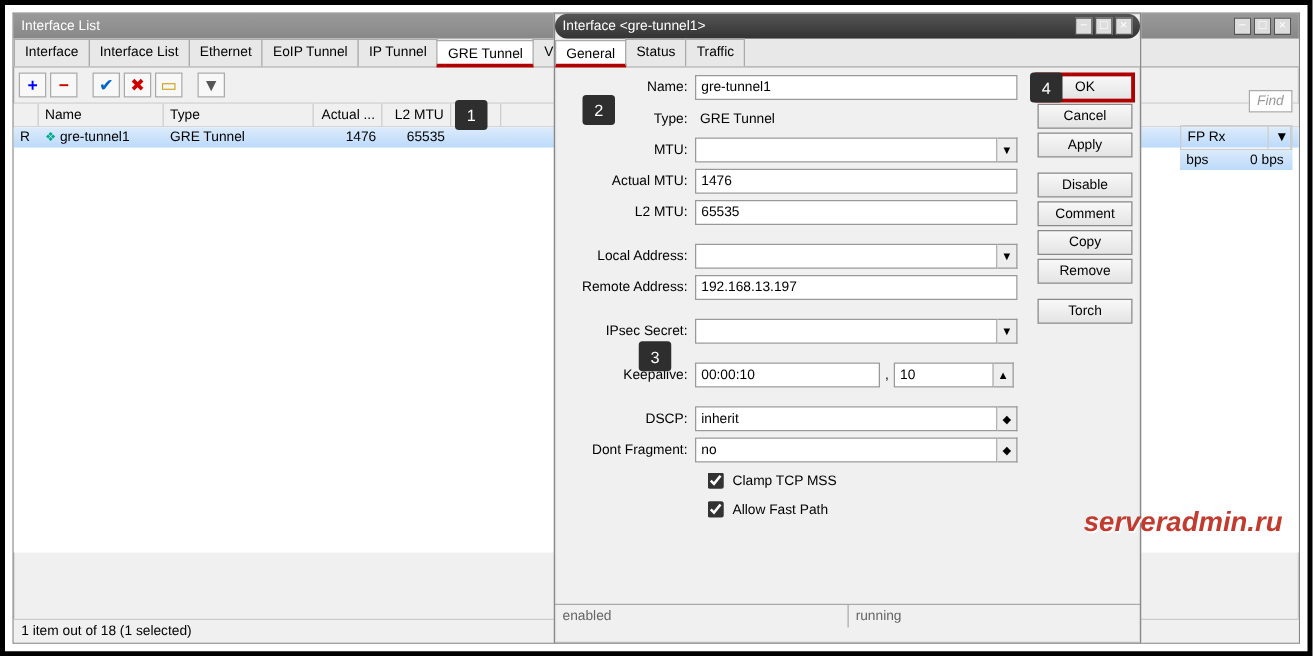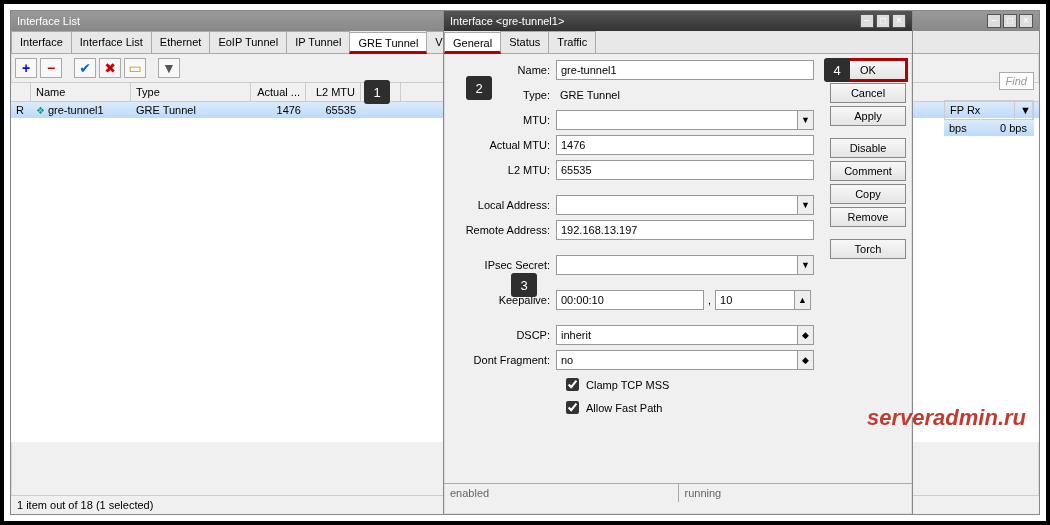--- a/index.html
+++ b/index.html
@@ -22,21 +22,21 @@
   }
   .titlebar {
     background: linear-gradient(#999,#888);
     color: #fff;
     padding: 3px 6px;
     font-size: 11px;
     display: flex;
     justify-content: space-between;
     align-items: center;
   }
-  .titlebar.dark { background: linear-gradient(#555,#333); }
+  .titlebar.dark { background: linear-gradient(#555,#333); border-radius: 10px; }
   .title-ctl { display:flex; gap:2px; }
   .title-ctl span {
     width:14px; height:14px; border:1px solid #555; background:#ddd;
     display:flex; align-items:center; justify-content:center;
     font-size:10px; line-height:1;
   }
   .tabs { display:flex; border-bottom:1px solid #aaa; background:#e8e8e8; }
   .tab {
     padding:4px 8px 5px; border:1px solid #aaa; border-bottom:none;
     background:#e8e8e8; margin-right:-1px; cursor:pointer;

